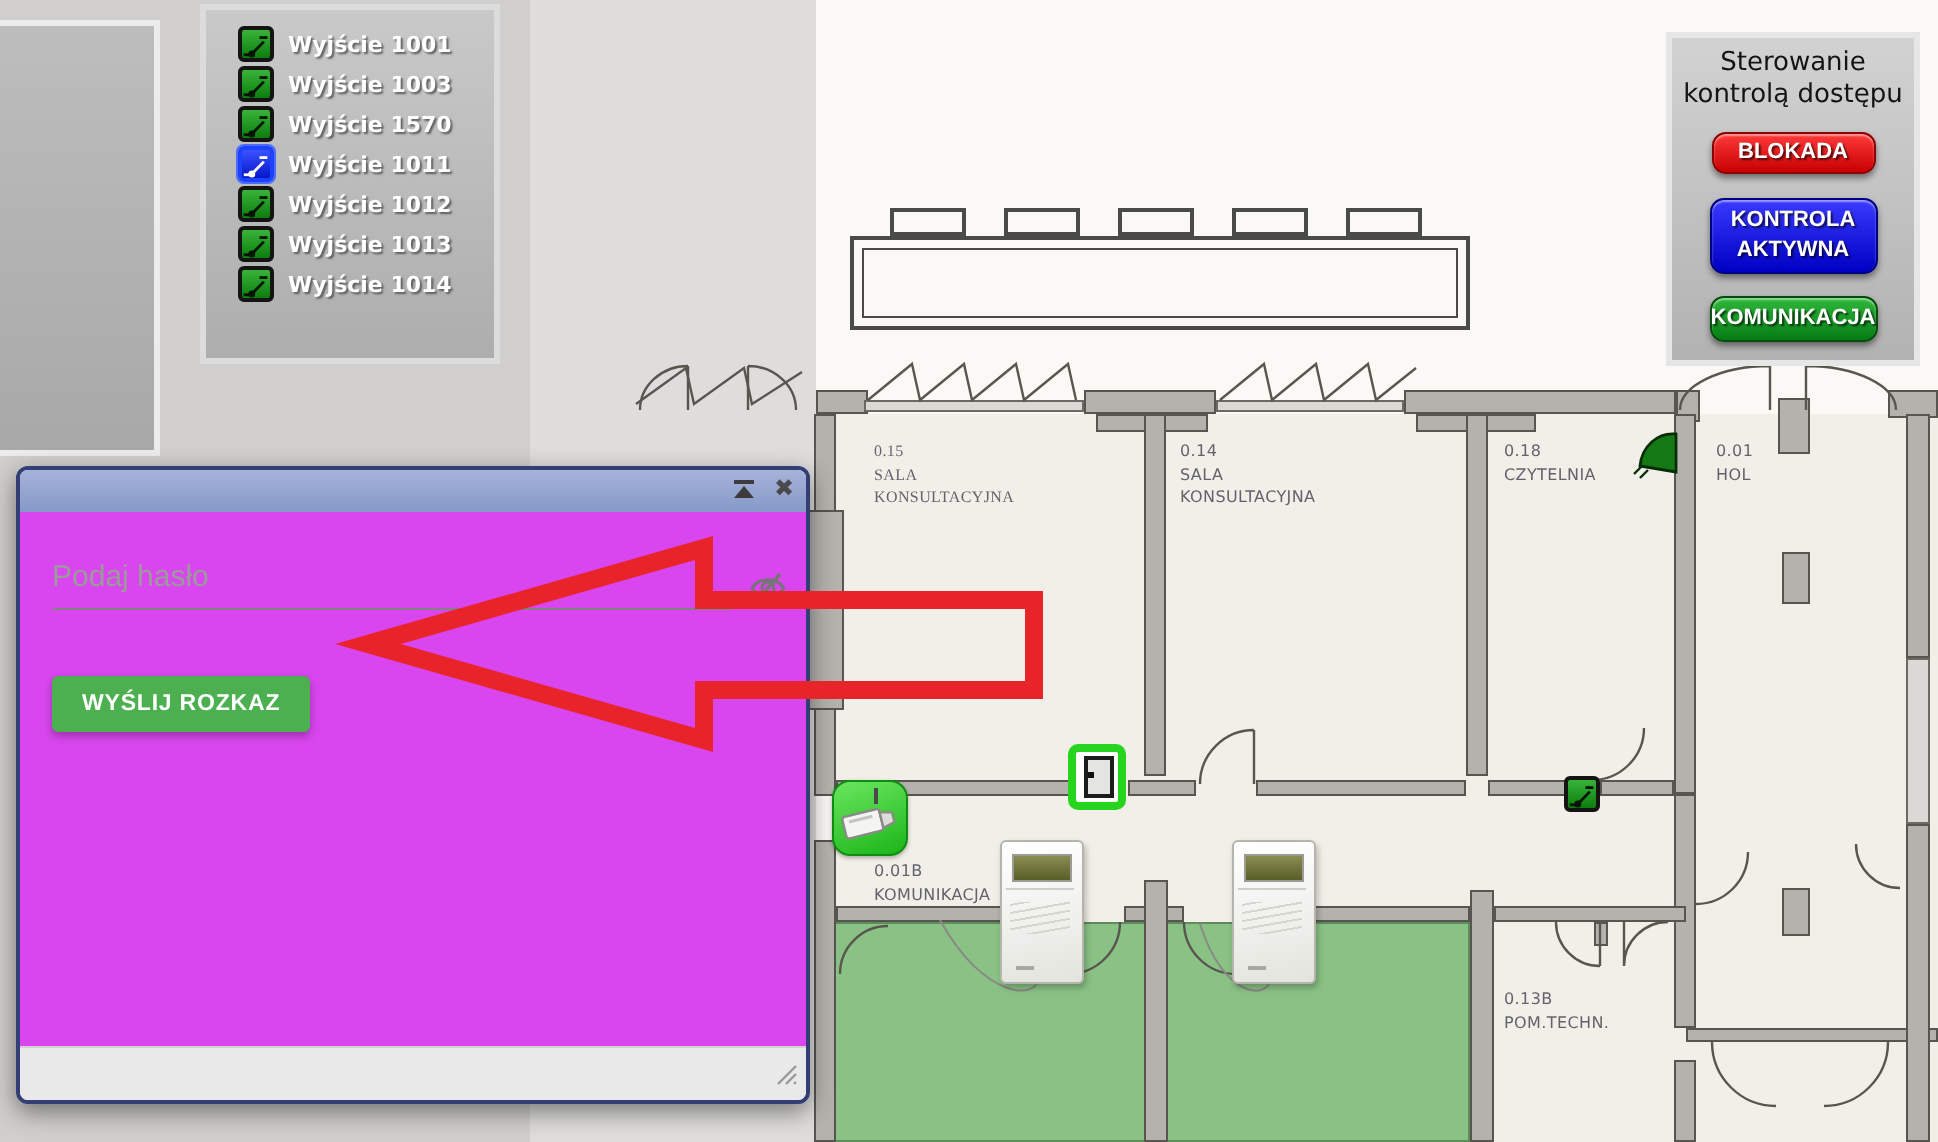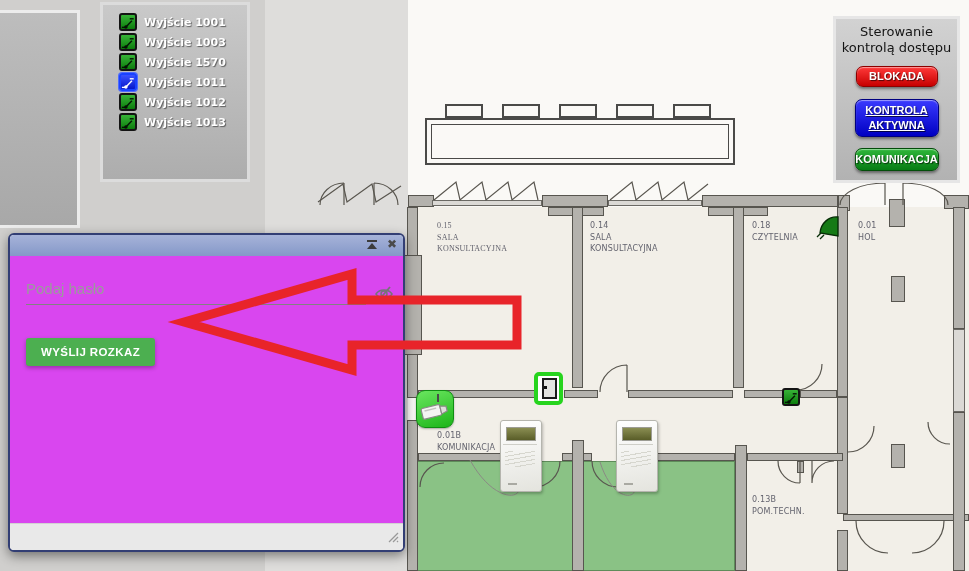--- a/index.html
+++ b/index.html
@@ -46,21 +46,21 @@
   .list-item{display:flex;align-items:center;gap:7px;height:20px;padding-left:16px;cursor:pointer;}
   .list-panel .inner{padding-top:7px;}
   .list-item .lbl{font-size:11px;font-weight:bold;color:#fff;text-shadow:1px 1px 1px rgba(85,85,85,.9);}
   .list-item.selected .relay-ico{background:linear-gradient(#3a52ff,#0617c9);border:2px solid #1a42ff;box-shadow:0 0 0 1px #4e6bff;}
 
   
   .ctl-panel{position:absolute;left:833px;top:5px;width:127px;height:167px;background:linear-gradient(180deg,#d2d2d2,#b2b2b2);border:3px solid #e6e6e6;box-sizing:border-box;z-index:30;text-align:center;margin-top:11px;}
   .ctl-title{font-size:13px;color:#141414;line-height:1.25;margin-top:5px;}
   .ctl-btn{display:block;margin:0 auto;color:#fff;font-weight:bold;font-size:11px;border-radius:7px;text-shadow:1px 1px 1px rgba(0,0,0,.65);box-shadow:0 2px 3px rgba(0,0,0,.45), inset 0 1px 1px rgba(255,255,255,.5);cursor:pointer;display:flex;align-items:center;justify-content:center;}
   .btn-red{width:82px;height:21px;margin-top:9px;background:linear-gradient(#ff3a3a,#c70000);border:1px solid #8e0000;}
-  .btn-blue{width:84px;height:38px;margin-top:12px;background:linear-gradient(#3a3aff,#0000c2);border:1px solid #000080;line-height:15px;padding:0 2px;text-decoration:underline;}
+  .btn-blue{width:84px;height:38px;margin-top:12px;background:linear-gradient(#3a3aff,#0000c2);border:1px solid #000080;line-height:15px;padding:0 2px;}
   .btn-green{width:84px;height:23px;margin-top:11px;background:linear-gradient(#2fb73a,#067c14);border:1px solid #034d0a;}
 
   
   .dialog{position:absolute;left:8px;top:233px;width:397px;height:319px;background:#fff;border:2px solid #323e74;border-radius:6px;box-shadow:0 4px 12px rgba(0,0,0,.45);box-sizing:border-box;z-index:40;}
   .dlg-title{height:21px;background:linear-gradient(#a6b3d9,#8598c8);border-bottom:1px solid #6b7db0;border-radius:4px 4px 0 0;position:relative;}
   .dlg-rollup{position:absolute;right:25px;top:5px;width:12px;height:11px;cursor:pointer;}
   .dlg-rollup .bar{display:block;width:10px;height:0;border-top:2px solid #3c3c3c;margin:0 auto;}
   .dlg-rollup .tri{display:block;width:0;height:0;border-left:5px solid transparent;border-right:5px solid transparent;border-bottom:6px solid #3c3c3c;margin:1px auto 0;}
   .dlg-close{position:absolute;right:6px;top:2px;font-size:12px;color:#4a4a4a;font-weight:bold;cursor:pointer;}
   .dlg-body{position:absolute;left:0;top:21px;right:0;bottom:26px;background:#d946ef;}
@@ -299,20 +299,31 @@
         <span class="relay-ico"><svg width="14" height="14" viewBox="0 0 16 16">
               <g stroke="#041504" stroke-width="1.6" fill="#041504">
                 <line x1="1" y1="13" x2="5" y2="13"></line>
                 <circle cx="5.6" cy="12.6" r="1.2"></circle>
                 <line x1="5.6" y1="12.6" x2="12.5" y2="5.5"></line>
                 <line x1="10" y1="3.2" x2="14.5" y2="3.2"></line>
               </g>
             </svg></span>
         <span class="lbl">Wyjście 1013</span>
       </div>
+      <div class="list-item">
+        <span class="relay-ico"><svg width="14" height="14" viewBox="0 0 16 16">
+              <g stroke="#041504" stroke-width="1.6" fill="#041504">
+                <line x1="1" y1="13" x2="5" y2="13"></line>
+                <circle cx="5.6" cy="12.6" r="1.2"></circle>
+                <line x1="5.6" y1="12.6" x2="12.5" y2="5.5"></line>
+                <line x1="10" y1="3.2" x2="14.5" y2="3.2"></line>
+              </g>
+            </svg></span>
+        <span class="lbl">Wyjście 1014</span>
+      </div>
     </div>
   </div>
 
   <div class="ctl-panel">
     <div class="ctl-title">Sterowanie kontrolą dostępu</div>
     <button class="ctl-btn btn-red">BLOKADA</button>
     <button class="ctl-btn btn-blue">KONTROLA AKTYWNA</button>
     <button class="ctl-btn btn-green">KOMUNIKACJA</button>
   </div>
 

